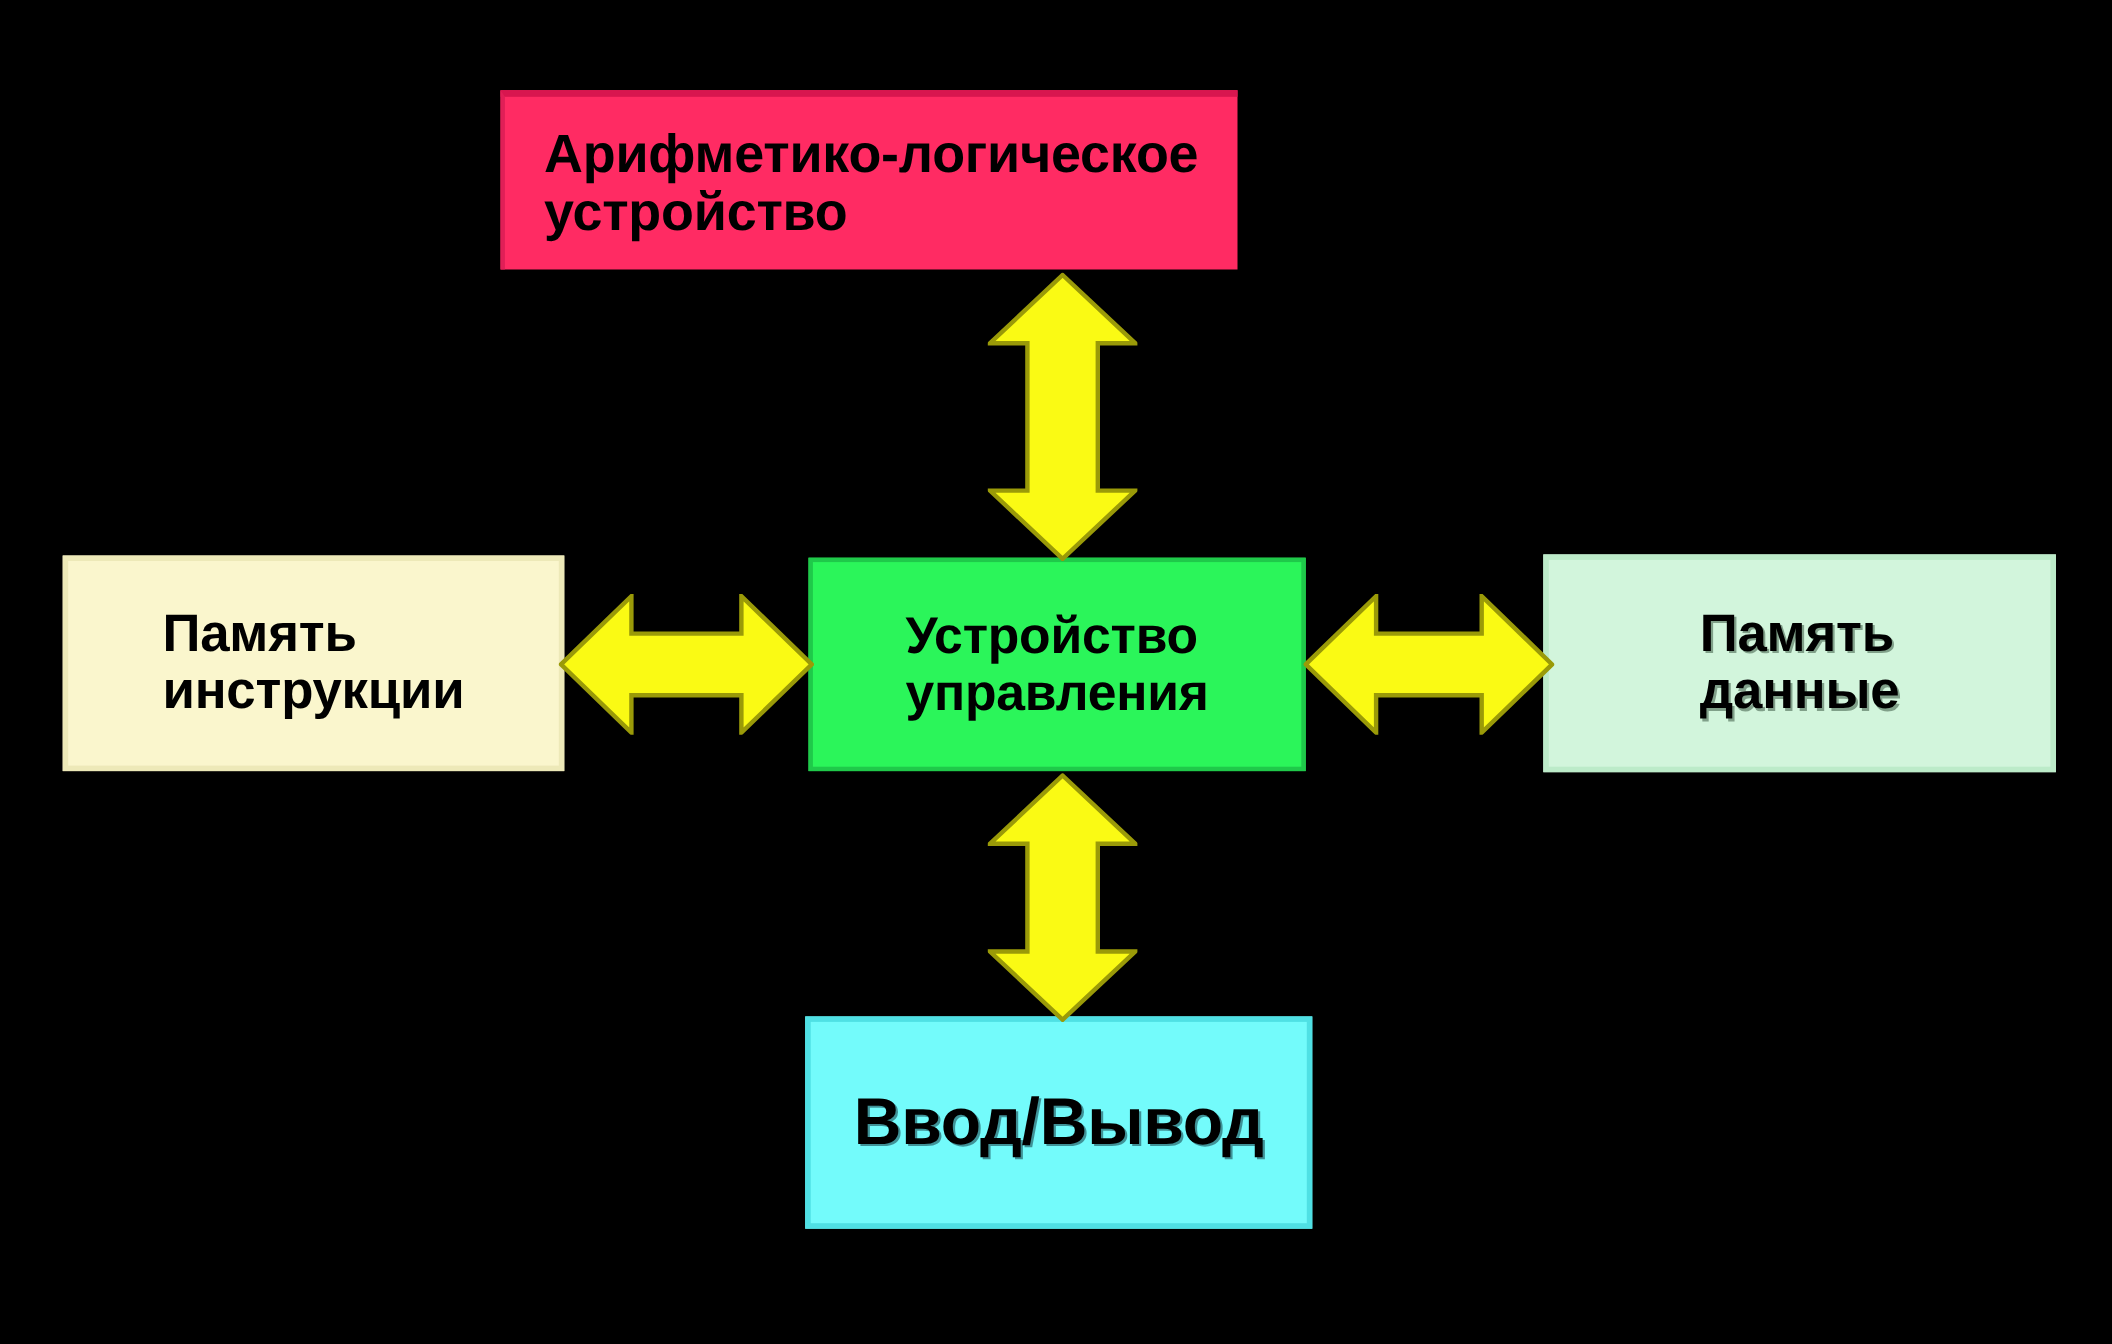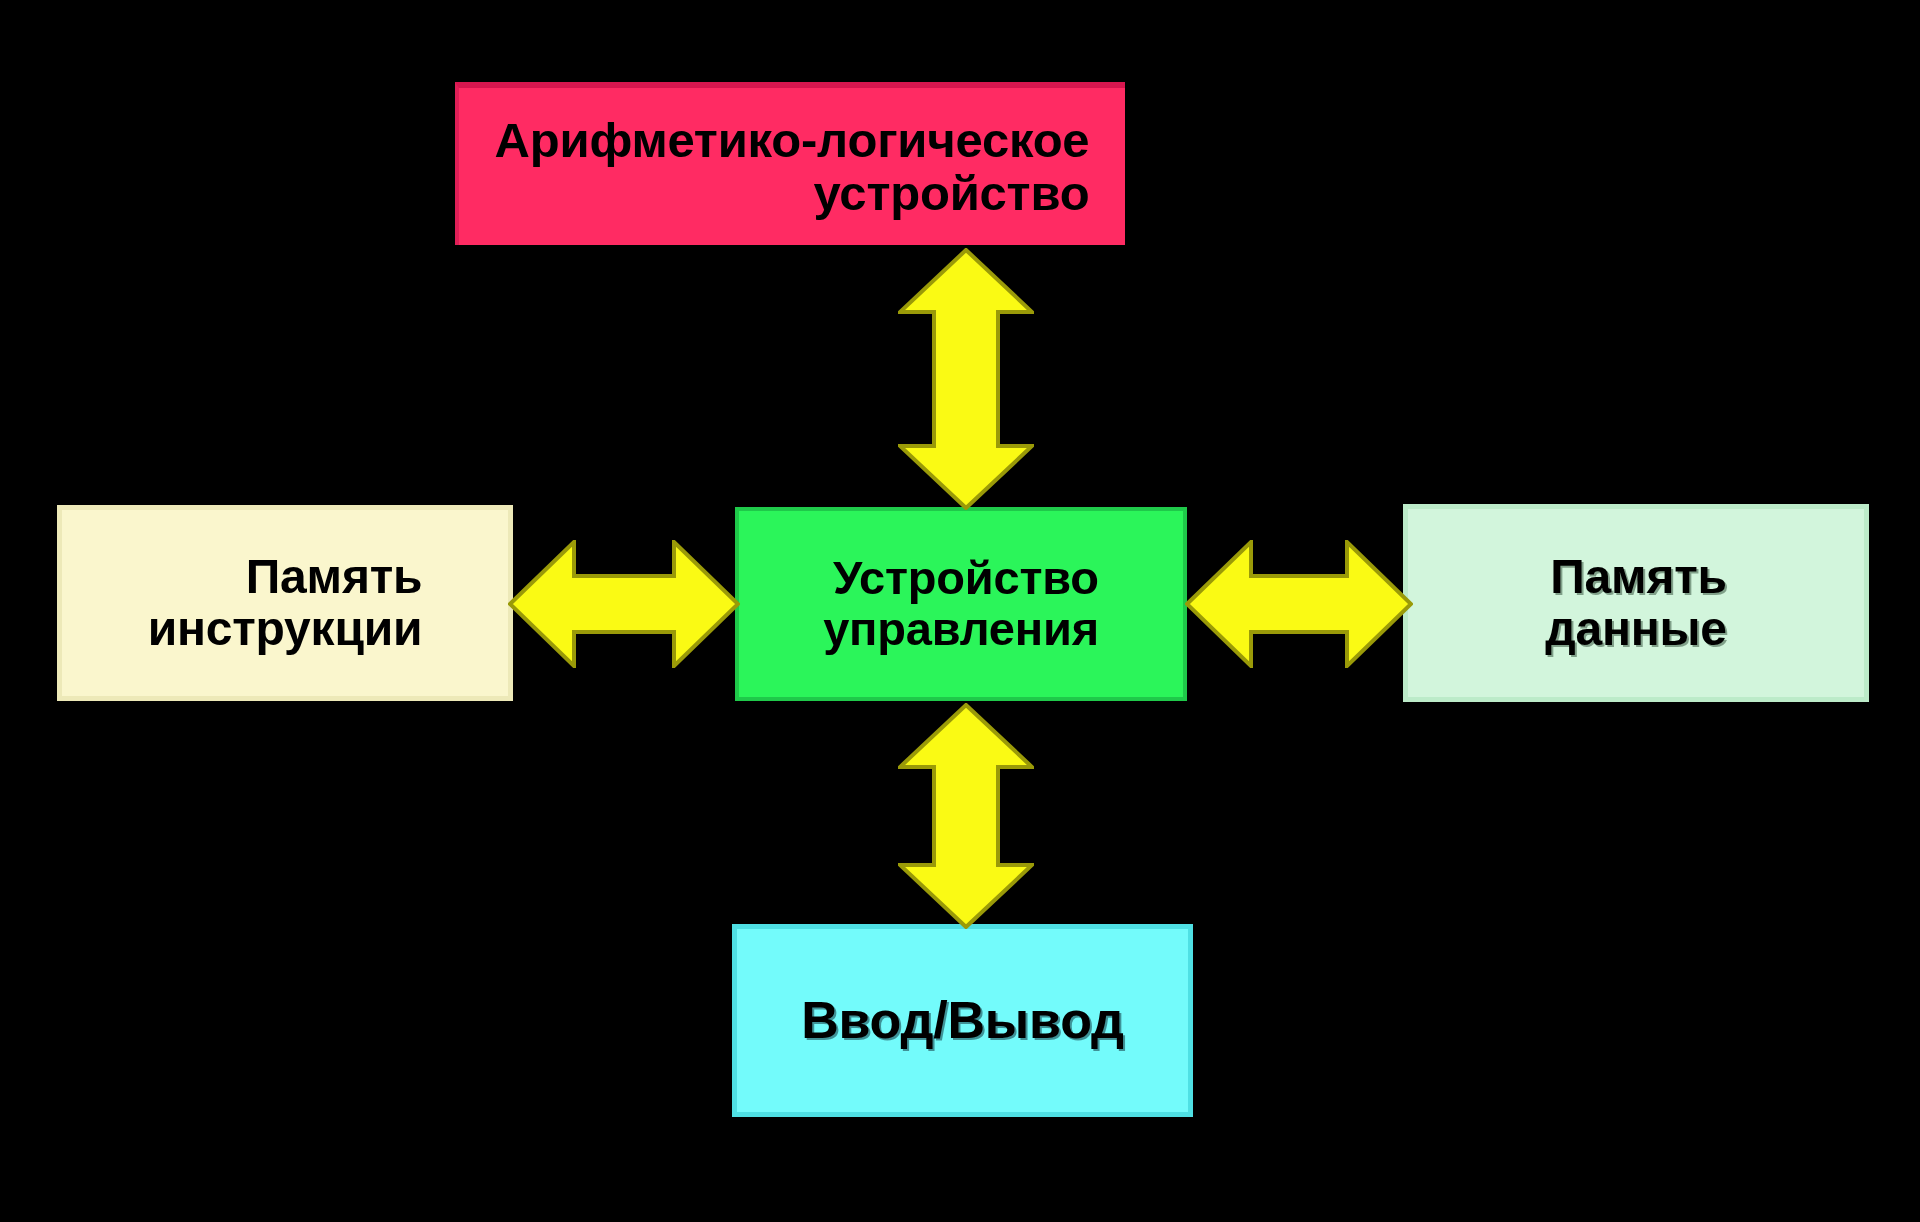--- a/index.html
+++ b/index.html
@@ -19,21 +19,21 @@
     height: 1222px;
     background: #000000;
   }
 
   .node {
     position: absolute;
     box-sizing: border-box;
     display: flex;
     align-items: center;
     justify-content: center;
-    text-align: right;
+    text-align: left;
     color: #000000;
     font-weight: bold;
     line-height: 1.08;
     letter-spacing: -0.2px;
     white-space: pre-line;
   }
 
   
   #node-alu {
     left: 455px;
@@ -82,21 +82,21 @@
   }
 
   
   #node-io {
     left: 732px;
     top: 924px;
     width: 461px;
     height: 193px;
     background: #73FBFB;
     border: 5px solid #4FE0E4;
-    font-size: 52px;
+    font-size: 60px;
     text-shadow: 2px 2px 0 rgba(20,60,70,0.55);
   }
 
   
   .arrow {
     position: absolute;
   }
   .arrow svg { display: block; }
 </style>
 </head>

